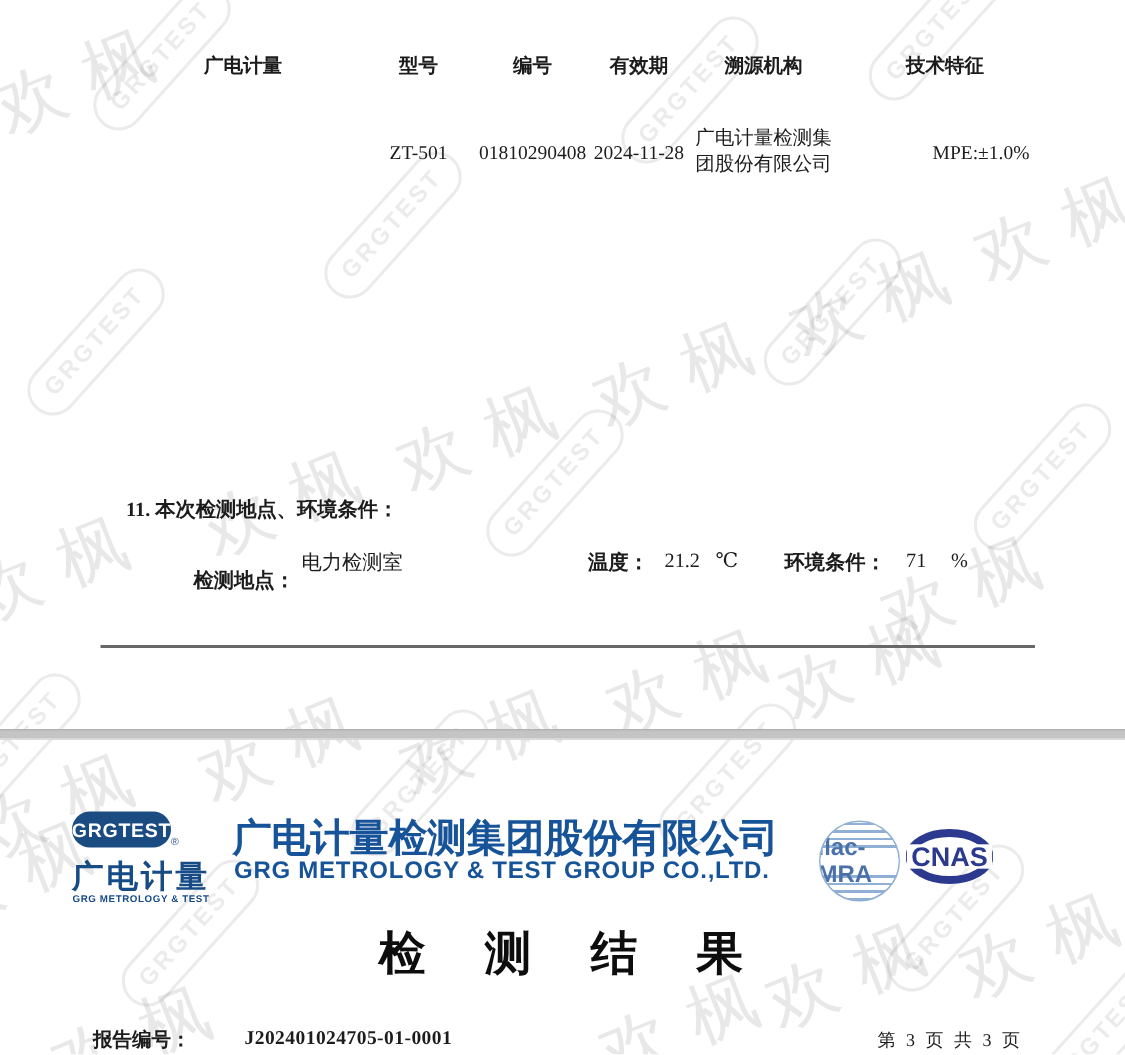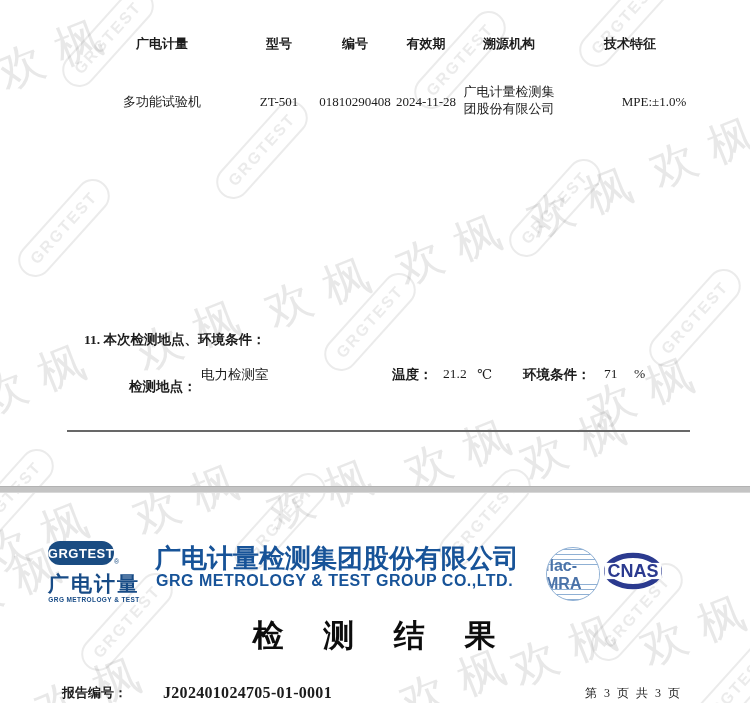--- a/index.html
+++ b/index.html
@@ -65,21 +65,21 @@
   }
   .cnas-box{position:absolute;left:604px;top:550px;}
   .cnas-txt{position:absolute;left:668px;top:546px;line-height:1.35;
     font-size:6.5px;color:#9a9aae;white-space:pre-line;}
   .cnas-txt .dark{font-size:7.5px;font-weight:bold;color:#4a4a55;line-height:1.4;}
   .result-title{
     position:absolute;left:0;top:615px;width:750px;text-align:center;
     font-size:31px;font-weight:bold;color:#0d0d0d;word-spacing:27px;letter-spacing:2px;
   }
   .report-label{position:absolute;left:62px;top:684px;font-size:13px;font-weight:bold;white-space:nowrap;}
-  .report-no{position:absolute;left:163px;top:684px;font-size:16px;font-weight:bold;letter-spacing:0.3px;white-space:nowrap;}
+  .report-no{position:absolute;left:163px;top:684px;font-size:13px;font-weight:bold;letter-spacing:0.3px;white-space:nowrap;}
   .page-info{position:absolute;left:585px;top:685px;font-size:12px;white-space:nowrap;word-spacing:4px;}
 </style>
 </head>
 <body>
 
 <div class="page">
 
   <div class="wm-layer">
       <div class="wm-text" style="left: 57px; top: 52px;">欢枫</div>
       <div class="wm-text" style="left: 710px; top: 150px;">欢枫</div>
@@ -118,21 +118,20 @@
   <div class="layer">
 
 
     <div class="cell hdr" style="left:90px;top:36px;width:144px;">广电计量</div>
     <div class="cell hdr" style="left:244px;top:36px;width:70px;">型号</div>
     <div class="cell hdr" style="left:310px;top:36px;width:90px;">编号</div>
     <div class="cell hdr" style="left:390px;top:36px;width:72px;">有效期</div>
     <div class="cell hdr" style="left:462px;top:36px;width:94px;">溯源机构</div>
     <div class="cell hdr" style="left:580px;top:36px;width:100px;">技术特征</div>
 
-    <div class="cell" style="left:90px;top:94px;width:144px;">多功能试验机</div>
     <div class="cell" style="left:244px;top:94px;width:70px;">ZT-501</div>
     <div class="cell" style="left:310px;top:94px;width:90px;">01810290408</div>
     <div class="cell" style="left:390px;top:94px;width:72px;">2024-11-28</div>
     <div class="cell" style="left:462px;top:84px;width:94px;">广电计量检测集团股份有限公司</div>
     <div class="cell" style="left:604px;top:94px;width:100px;">MPE:±1.0%</div>
 
     <div class="abs sec-title" style="left:84px;top:331px;">11. 本次检测地点、环境条件：</div>
 
     <span class="abs env" style="left:129px;top:378px;font-weight:700;">检测地点：</span>
     <span class="abs env" style="left:201px;top:366px;">电力检测室</span>

